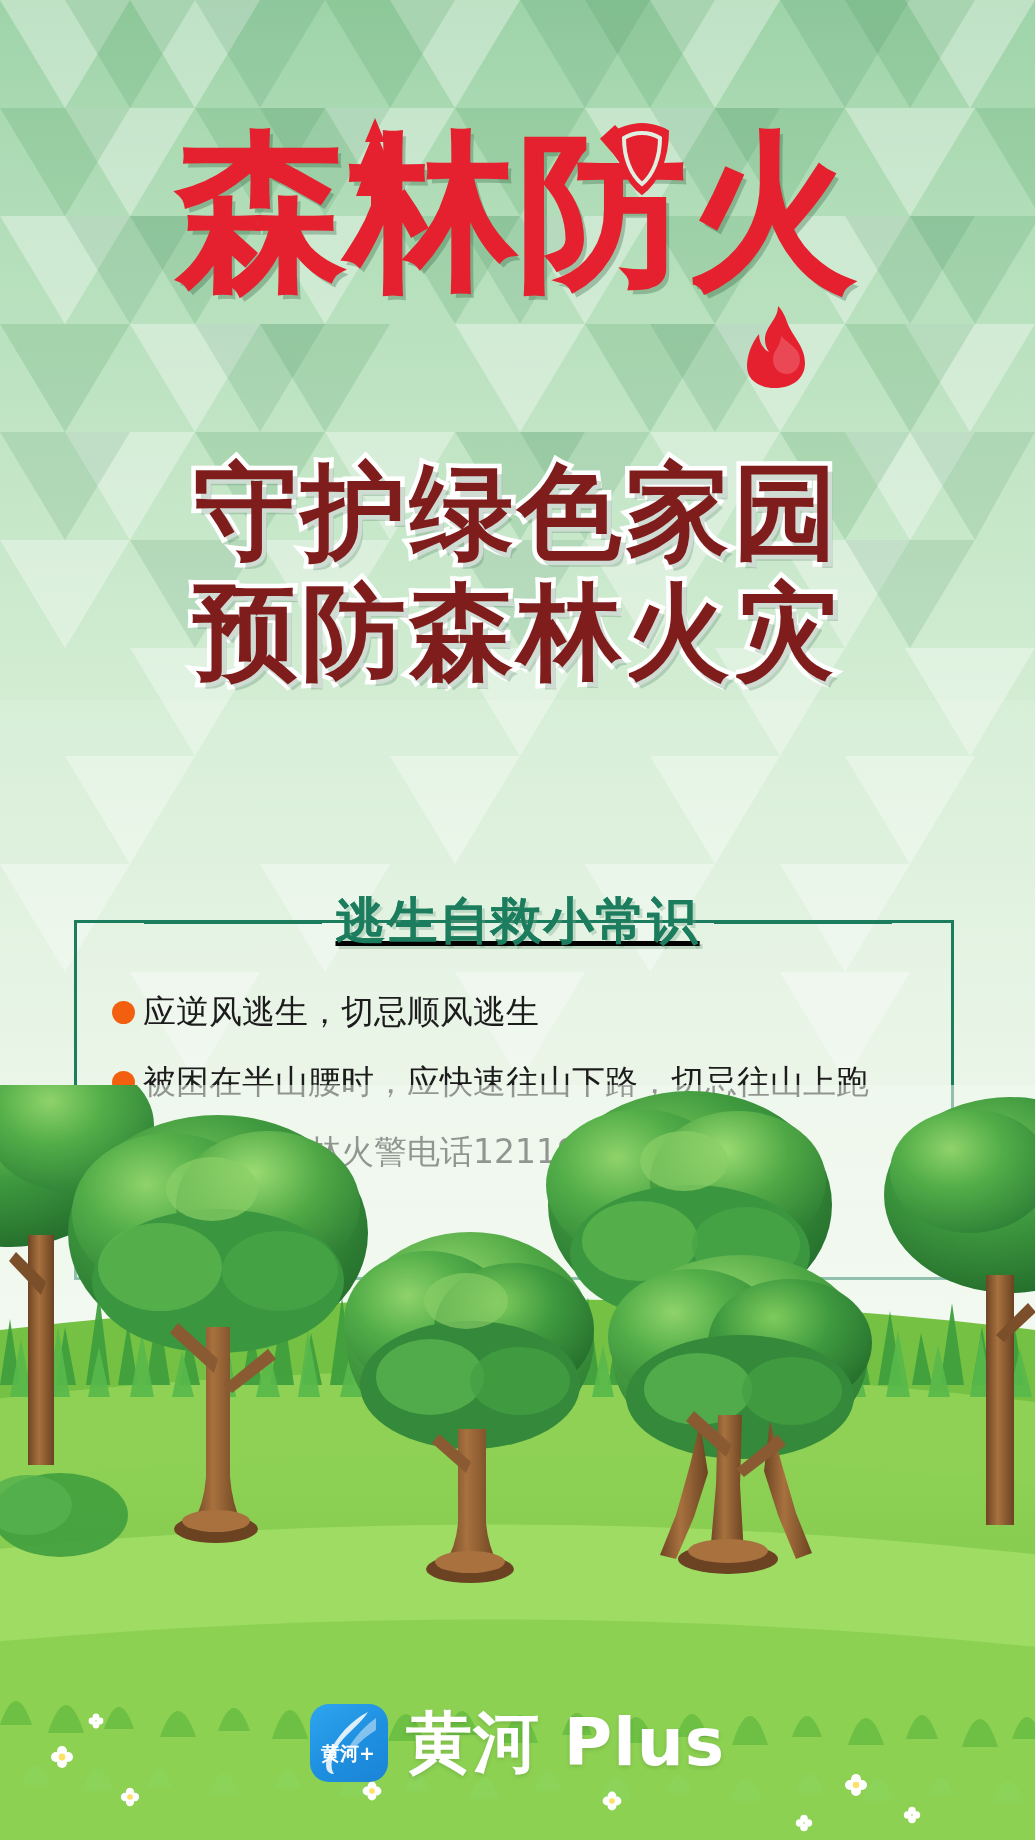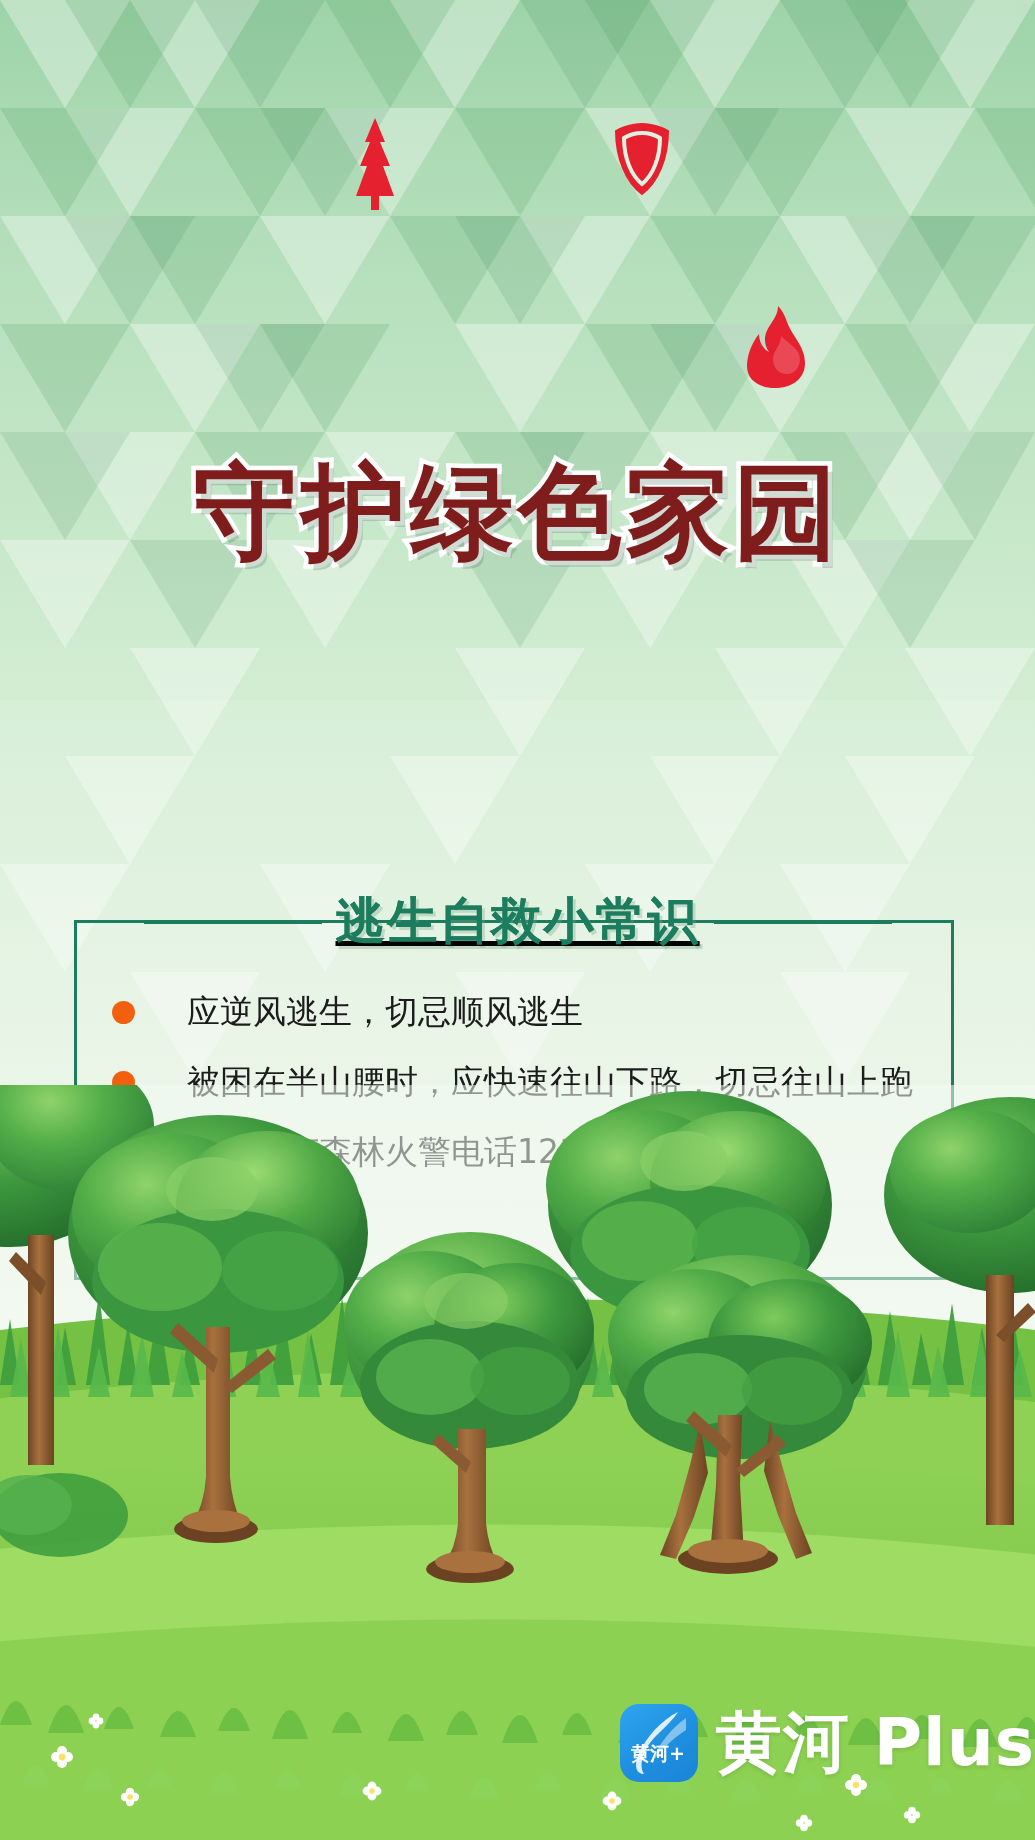--- a/index.html
+++ b/index.html
@@ -85,30 +85,30 @@
     display:flex; align-items:flex-start; gap:8px;
     margin-bottom:26px;
   }
   .dot {
     width:23px; height:23px; border-radius:50%;
     background:#f2600f; flex:0 0 auto; margin-top:11px;
   }
   .btxt {
     font-family:"DejaVu Sans","Liberation Sans",sans-serif;
     font-size:33px; line-height:44px; color:#1c1c1c;
-    letter-spacing:0px; white-space:nowrap;margin-left:44px;
+    letter-spacing:0px; white-space:nowrap;
   }
 
   
   .scene { position:absolute; left:0; top:1085px; width:1035px; height:755px; overflow:hidden; }
 
   
   .footer {
     position:absolute; left:0; top:1698px; width:1035px;
-    display:flex; align-items:center; justify-content:flex-end; gap:18px;
+    display:flex; align-items:center; justify-content:center; gap:18px;
   }
   .logo-badge {
     width:78px; height:78px; border-radius:19px;
     background:linear-gradient(145deg,#2fa5ee 0%,#1e8fe0 55%,#1b84d6 100%);
     position:relative; overflow:hidden; flex:0 0 auto;
   }
   .logo-badge .swoosh {
     position:absolute; left:8px; top:6px; width:62px; height:66px;
   }
   .logo-text {
@@ -206,20 +206,21 @@
       <polygon points="130,540 260,540 195,648"></polygon>
       <polygon points="455,540 585,540 520,648"></polygon>
       <polygon points="845,540 975,540 910,648"></polygon>
     </g>
     <g opacity="0.10" fill="#ffffff">
       <polygon points="0,700 1035,700 1035,1200 0,1200"></polygon>
     </g>
   </svg>
 
   <div class="title-wrap">
+    <span class="title">森林防火</span>
 
     
     <svg class="title-tree" viewBox="0 0 46 92">
       <path d="M23 0 L33 24 L28 24 L38 48 L31 48 L42 78 L4 78 L15 48 L8 48 L18 24 L13 24 Z" fill="#e5202f"></path>
       <rect x="19" y="72" width="8" height="20" fill="#e5202f"></rect>
     </svg>
 
     
     <svg class="title-shield" viewBox="0 0 60 74">
       <path d="M30 2 C44 2 56 9 56 9 C56 36 46 60 30 72 C14 60 4 36 4 9 C4 9 16 2 30 2 Z" fill="#e5202f" stroke="#e5202f" stroke-width="2"></path>
@@ -229,20 +230,21 @@
 
     
     <svg class="title-flame" viewBox="0 0 62 82">
       <path d="M33 0 C33 14 20 20 20 34 C20 41 24 46 24 46 C18 43 14 36 14 28 C6 38 2 50 2 60 C2 74 14 82 30 82 C48 82 60 72 60 57 C60 40 47 30 42 16 C40 9 36 3 33 0 Z" fill="#e5202f"></path>
       <path d="M36 30 C36 40 28 44 28 53 C28 62 34 68 42 68 C50 68 55 61 55 53 C55 43 44 38 36 30 Z" fill="#ffffff" opacity="0.18"></path>
     </svg>
   </div>
 
   <div class="sub-wrap">
     <div class="sub-line">守护绿色家园</div>
+    <div class="sub-line">预防森林火灾</div>
   </div>
 
   <div class="info-box"></div>
 
   <div class="info-head">
     <span class="head-rule left"></span>
     <span class="head-text">逃生自救小常识</span>
     <span class="head-rule right"></span>
   </div>
 

